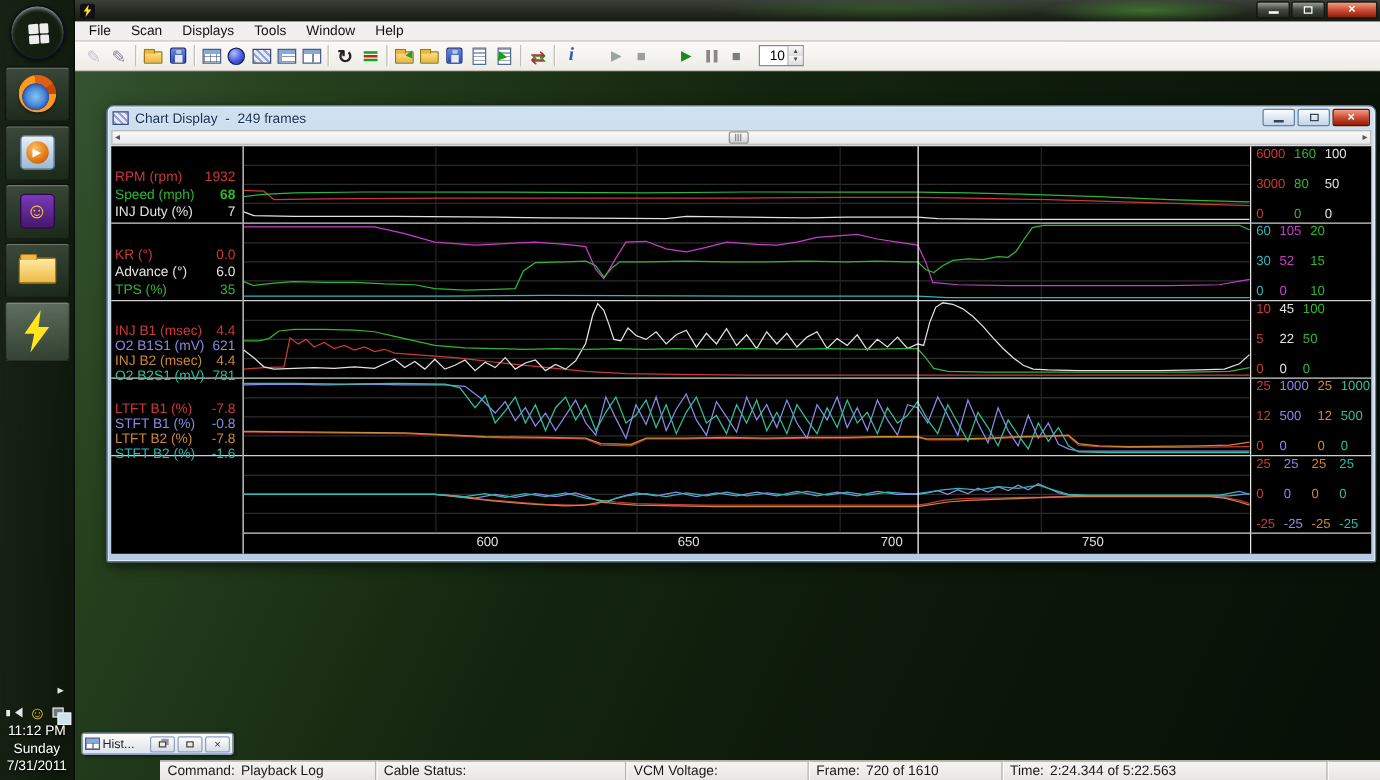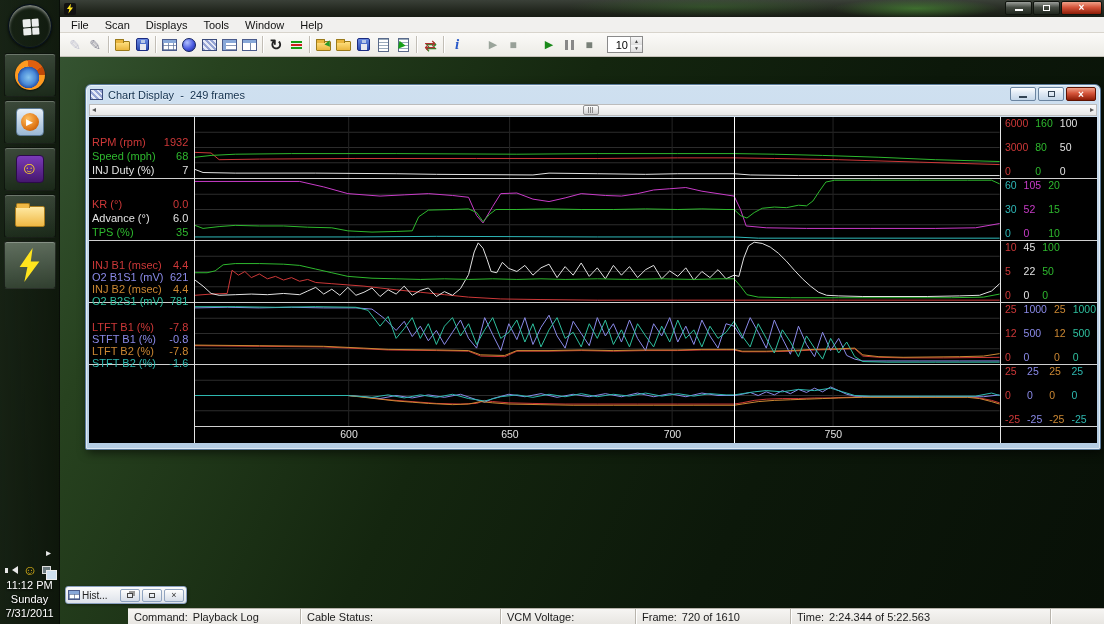--- a/index.html
+++ b/index.html
@@ -142,21 +142,21 @@
   .col-plot { width:810px; position:relative; display:flex; flex-direction:column; }
   .col-axis { flex:1; border-left:1px solid #e4e4e4; display:flex; flex-direction:column; }
   .lcell, .pcell, .acell { height:62px; border-bottom:1px solid #cfcfcf; }
   .lcell { display:flex; flex-direction:column; justify-content:space-around; padding:18px 6px 1px 3px; }
   .lrow { display:flex; justify-content:space-between; font-size:11px; line-height:12px; }
   .bstrip { height:15px; }
   .pcell svg { display:block; width:100%; height:100%; }
   .acell { display:grid; grid-template-rows:1fr 1fr 1fr; column-gap:7px; padding:1px 1px 1px 4px; font-size:10.5px; align-items:start; }
   .acell span { line-height:11px; }
   .xaxis { height:15px; position:relative; }
-  .xaxis span { position:absolute; top:1px; transform:translateX(-50%); color:#e0e0e0; font-size:10.5px; }
+  .xaxis span { position:absolute; top:1px; transform:translateX(-50%); color:#e0e0e0; font-size:10.5px;margin-left:41px; }
   .cursor { position:absolute; top:0; height:326px; width:1px; background:#ffffff; z-index:5; }
 
   
   .histwin { position:absolute; left:5px; top:529px; width:122px; height:18px; border:1px solid #8aa0c0; border-radius:3px;
     background:linear-gradient(#fbfbfb,#dde2ea); display:flex; align-items:center; padding:0 2px; gap:2px;
     box-shadow:1px 1px 3px rgba(0,0,0,.4); }
   .histwin .ico { width:12px; height:10px; flex:none; }
   .histwin .htext { font-size:10px; color:#222; flex:1; white-space:nowrap; overflow:hidden; }
   .hbtn { width:20px; height:13px; border:1px solid #90a4c0; border-radius:2px; flex:none;
     background:linear-gradient(#fefefe,#d6dde8); display:flex; align-items:center; justify-content:center; font-size:9px; color:#333; }
@@ -354,21 +354,21 @@
       </div>
       <div class="cw-chart">
         <div class="col-labels" id="col-labels">
             <div class="lcell">
               <div class="lrow">
                 <span class="lname" style="color: rgb(205, 56, 56);">RPM (rpm)</span>
                 <span class="lval" style="color: rgb(205, 56, 56); text-align: right;">1932</span>
               </div>
               <div class="lrow">
                 <span class="lname" style="color: rgb(46, 184, 46);">Speed (mph)</span>
-                <span class="lval" style="color: rgb(46, 184, 46);">68</span>
+                <span class="lval" style="color: rgb(46, 184, 46); font-weight: bold;">68</span>
               </div>
               <div class="lrow">
                 <span class="lname" style="color: rgb(226, 226, 226);">INJ Duty (%)</span>
                 <span class="lval" style="color: rgb(226, 226, 226);">7</span>
               </div>
             </div>
             <div class="lcell">
               <div class="lrow">
                 <span class="lname" style="color: rgb(205, 56, 56);">KR (°)</span>
                 <span class="lval" style="color: rgb(205, 56, 56);">0.0</span>
@@ -584,21 +584,21 @@
 
 <div class="statusbar">
   <div class="ssec" style="width:172px;">
     <span class="lbl">Command:</span>
     <span>Playback Log</span>
   </div>
   <div class="ssec" style="width:200px;">
     <span class="lbl">Cable Status:</span>
     <span></span>
   </div>
-  <div class="ssec" style="width:135px;text-align:right;">
+  <div class="ssec" style="width:146px;text-align:right;">
     <span class="lbl">VCM Voltage:</span>
     <span></span>
   </div>
   <div class="ssec" style="width:155px;">
     <span class="lbl">Frame:</span>
     <span>720 of 1610</span>
   </div>
   <div class="ssec" style="width:260px;">
     <span class="lbl">Time:</span>
     <span>2:24.344 of 5:22.563</span>

